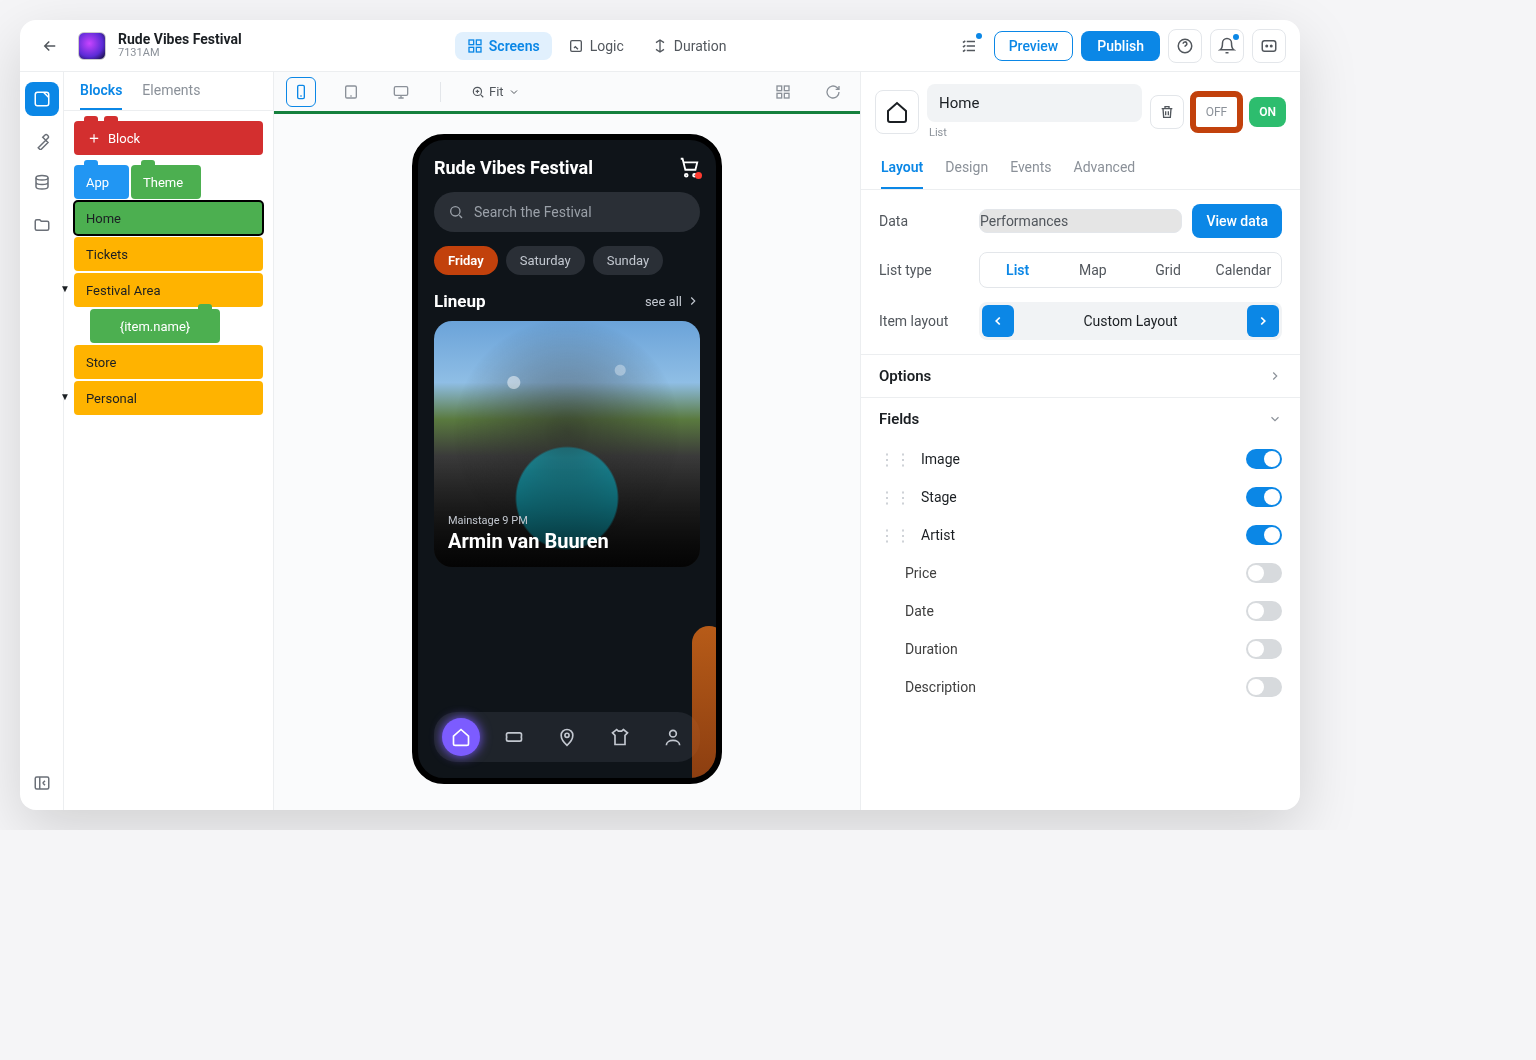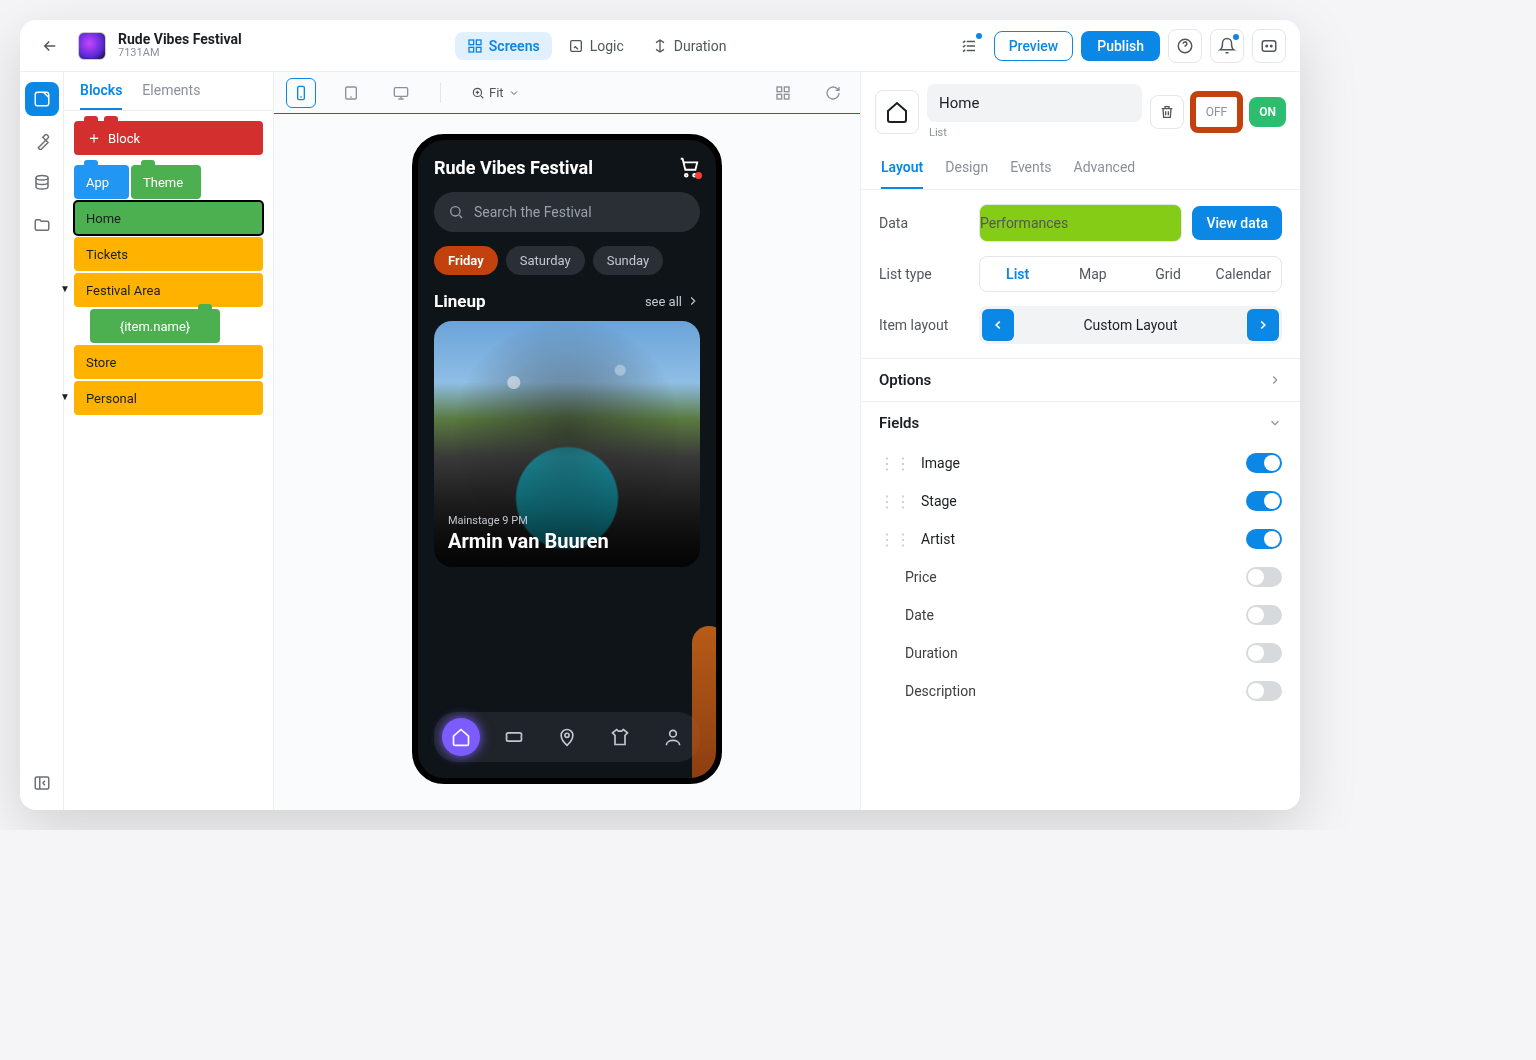--- a/index.html
+++ b/index.html
@@ -54,21 +54,21 @@
 .nub { width:14px; height:6px; border-radius:3px 3px 0 0; background:inherit; }
 .blk.red .nub{background:#d32f2f;} .blk.blue .nub{background:#2196f3;} .blk.green .nub{background:#4caf50;}
 .blk-row { display:flex; gap:2px; }
 .blk-row .blk { flex:1; }
 .blk.selected { outline:2px solid #000; outline-offset:-1px; }
 .indent1 { margin-left:16px; }
 .tree-caret { position:absolute; left:-14px; top:10px; color:#1b1f23; font-size:10px; }
 
 
 .canvas { flex:1; background:#fafbfc; display:flex; flex-direction:column; }
-.canvas-toolbar { height:42px; display:flex; align-items:center; padding:0 12px; gap:20px; border-bottom:1px solid #15803d;text-align:center; }
+.canvas-toolbar { height:42px; display:flex; align-items:center; padding:0 12px; gap:20px; border-bottom:3px solid #15803d;text-align:center; }
 .device-btn { width:30px; height:30px; border-radius:6px; display:flex; align-items:center; justify-content:center; color:#8b9199; cursor:pointer; }
 .device-btn.active { border:1px solid #0b87e6; color:#0b87e6; }
 .zoom { display:flex; align-items:center; gap:4px; font-size:13px; color:#52575d; margin-left:6px; cursor:pointer; }
 .canvas-toolbar .spacer { flex:1; }
 .canvas-stage { flex:1; display:flex; align-items:flex-start; justify-content:center; padding:20px; overflow:auto; }
 
 
 .phone { width:310px; height:650px; background:#0f1419; border-radius:32px; padding:16px; border:6px solid #000; color:#fff; display:flex; flex-direction:column; overflow:hidden; position:relative; }
 .ph-header { display:flex; align-items:center; justify-content:space-between; margin-bottom:14px; }
 .ph-title { font-weight:700; font-size:18px; }
@@ -106,21 +106,21 @@
 .insp-name .sub { font-size:11px; color:#8b9199; margin-top:4px; padding-left:2px; }
 .insp-top-btns { display:flex; gap:6px; align-items:center; }
 .toggle-off { background:#fff; border:6px solid #c2410c; padding:8px 10px; border-radius:8px; font-size:12px; color:#8b9199; cursor:pointer; }
 .toggle-on { background:#2dbd6e; color:#fff; padding:8px 10px; border-radius:8px; font-size:12px; cursor:pointer; font-weight:600; }
 .insp-tabs { display:flex; gap:22px; padding:0 20px; border-bottom:1px solid #eceef0; }
 .insp-tab { font-size:14px; color:#8b9199; padding:8px 0 12px; cursor:pointer; }
 .insp-tab.active { color:#0b87e6; border-bottom:2px solid #0b87e6; font-weight:600; }
 .insp-body { padding:14px 18px; display:flex; flex-direction:column; gap:14px; }
 .form-row { display:flex; align-items:center; gap:10px; }
 .form-label { width:90px; font-size:14px; color:#52575d; }
-.form-input { flex:1; height:38px; border:1px solid #e3e6ea; border-radius:8px; padding:0 0; font-size:14px; color:#52575d; background:#84cc16; }
+.form-input { flex:1; height:24px; border:1px solid #e3e6ea; border-radius:8px; padding:0 0; font-size:14px; color:#52575d; background:#e5e5e5; }
 .seg { flex:1; display:flex; border:1px solid #e3e6ea; border-radius:8px; overflow:hidden; }
 .seg-item { flex:1; text-align:center; padding:9px 0; font-size:14px; color:#52575d; cursor:pointer; }
 .seg-item.active { color:#0b87e6; font-weight:600; }
 .layout-picker { flex:1; display:flex; align-items:center; background:#f1f3f5; border-radius:8px; height:38px; overflow:hidden; }
 .lp-arrow { width:32px; height:32px; margin:0 3px; background:#0b87e6; color:#fff; border-radius:6px; display:flex; align-items:center; justify-content:center; cursor:pointer; }
 .lp-label { flex:1; text-align:center; font-size:14px; color:#1b1f23; }
 .section-header { display:flex; align-items:center; justify-content:space-between; padding:12px 0; font-weight:600; font-size:15px; color:#1b1f23; cursor:pointer; }
 .divider { height:1px; background:#eceef0; }
 .field-row { display:flex; align-items:center; height:38px; gap:10px; font-size:14px; color:#1b1f23; }
 .field-row.disabled { color:#404040; }

